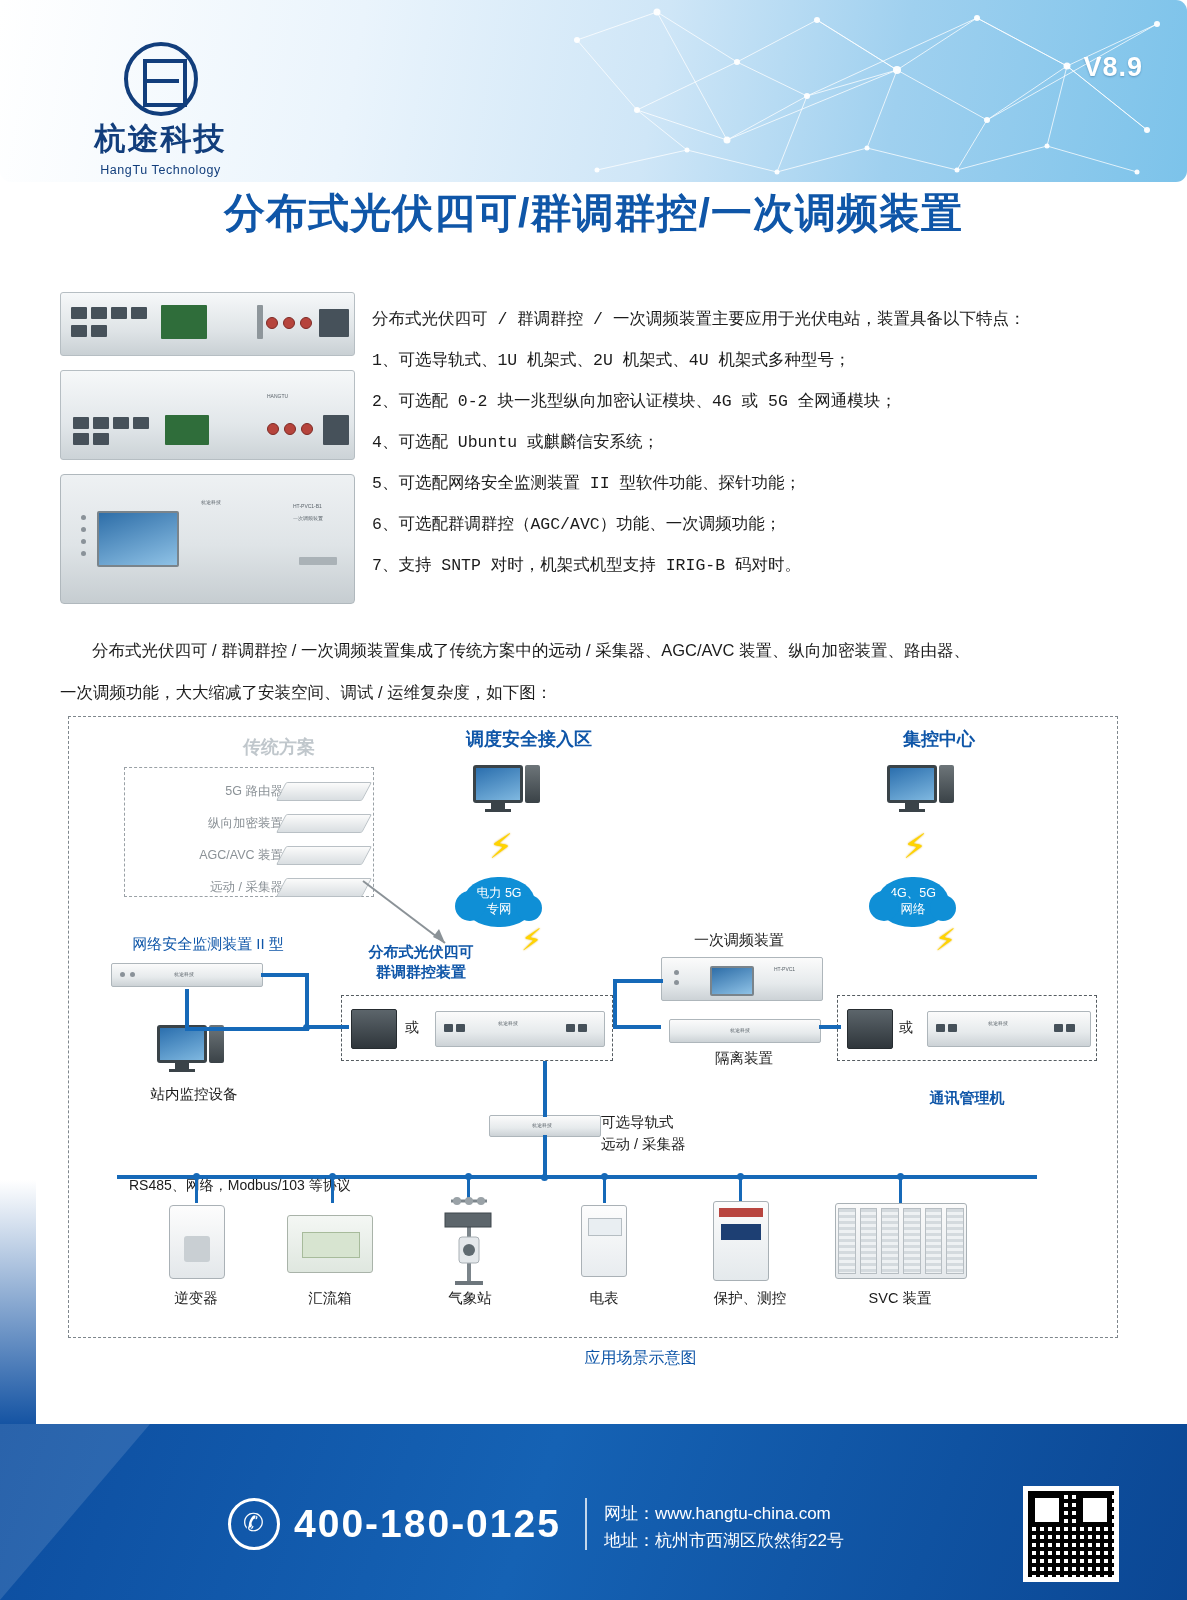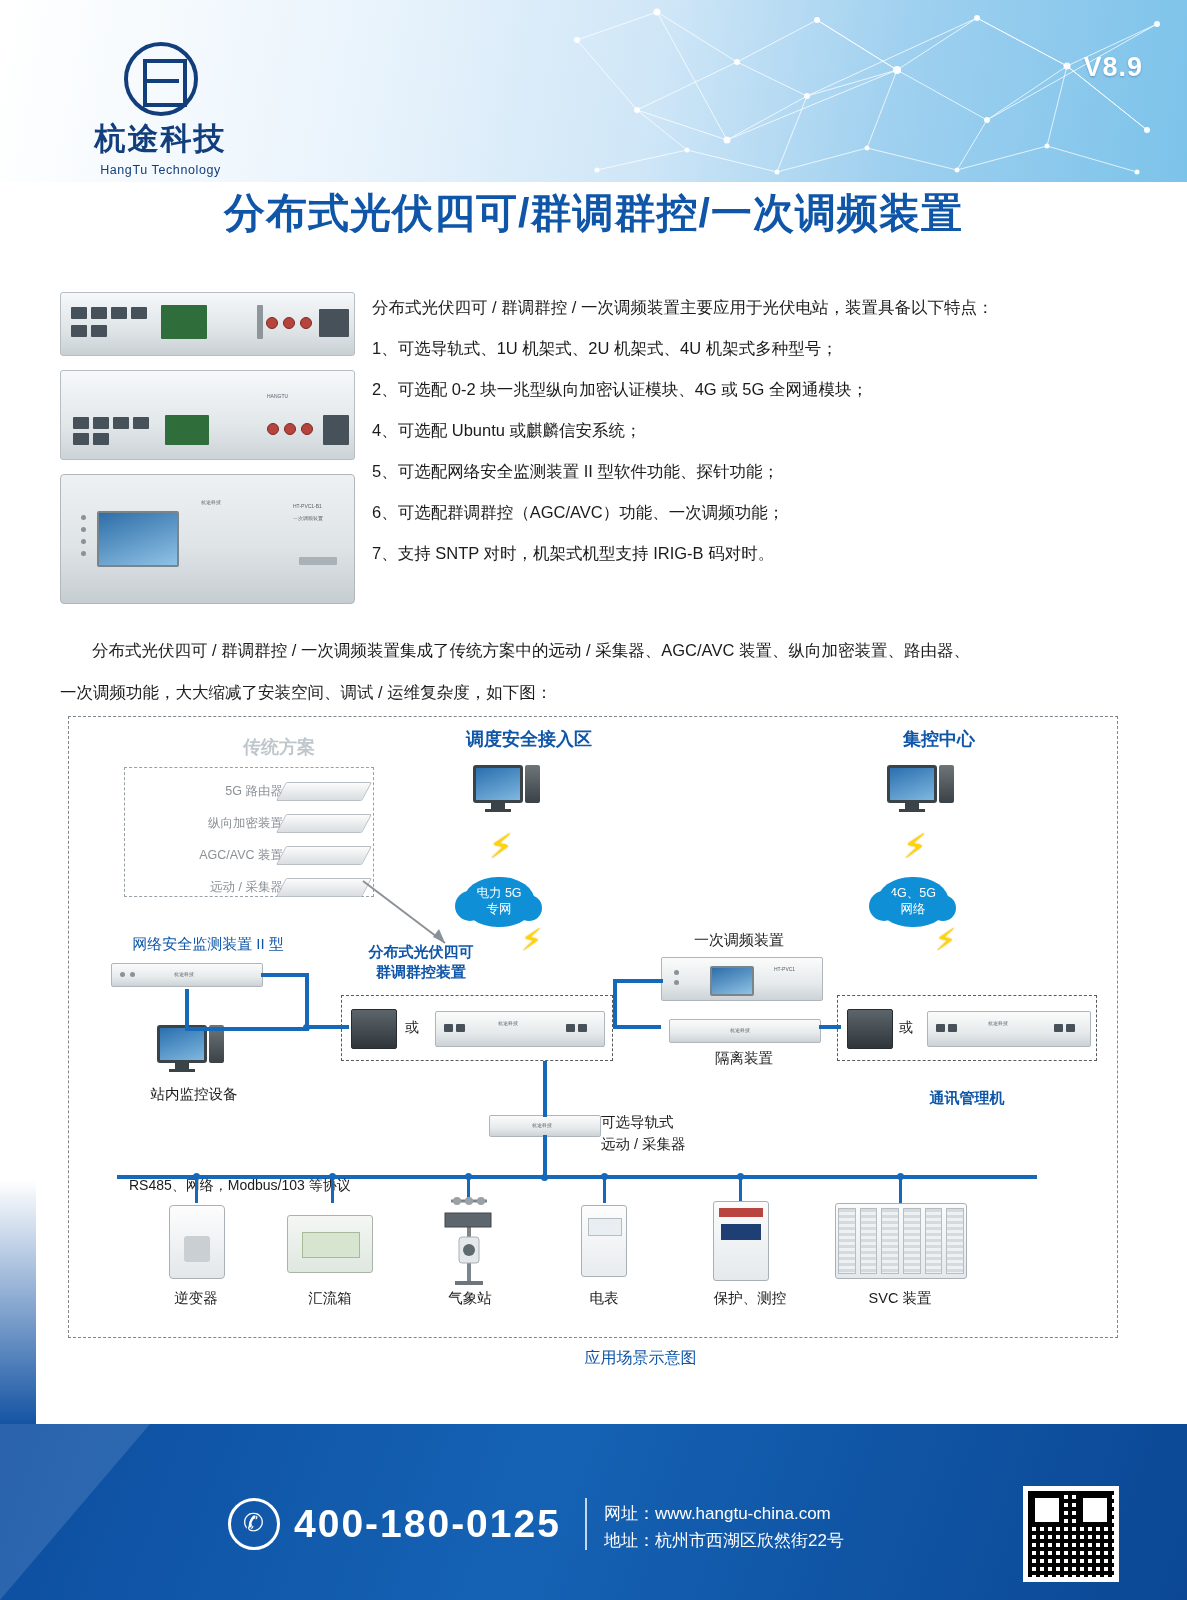--- a/index.html
+++ b/index.html
@@ -6,20 +6,21 @@
   body{
     width:1187px;height:1600px;position:relative;overflow:hidden;
     font-family:"Liberation Sans","DejaVu Sans",sans-serif;
     background:#ffffff;color:#1a1a1a;
   }
   
   .banner{
     position:absolute;left:0;top:0;width:1187px;height:182px;
     background:linear-gradient(100deg,#ffffff 0%,#eaf4fc 30%,#cfe6f7 55%,#9fd0ef 75%,#7cc3ea 100%);
     overflow:hidden;
+    border-radius:11px;
   }
   .banner svg{position:absolute;right:0;top:0;}
   .version{
     position:absolute;right:44px;top:52px;font-size:27px;font-weight:bold;
     color:#ffffff;letter-spacing:1px;text-shadow:0 1px 2px rgba(0,60,110,.35);
   }
   
   .logo{position:absolute;left:78px;top:42px;width:165px;text-align:center;}
   .logo-mark{width:74px;height:74px;margin:0 auto;position:relative;}
   .logo-mark .ring{
@@ -46,21 +47,21 @@
   .dev2{height:88px;background:linear-gradient(#f6f8f9,#e2e7ea 60%,#ccd3d7);border:1px solid #b6bec3;border-radius:3px;}
   .dev3{height:128px;background:linear-gradient(#eef1f3,#dfe4e7 55%,#c6cdd1);border:1px solid #b0b8bd;border-radius:4px;}
   .port{position:absolute;background:#46515a;border-radius:1px;}
   .greenblk{position:absolute;background:#2f6d3a;border-radius:1px;}
   .knob{position:absolute;width:10px;height:10px;border-radius:50%;background:#b6443c;border:1px solid #7d2a25;}
   .screen{position:absolute;background:linear-gradient(160deg,#2e6ea8,#8fc2e6);border:2px solid #7a848b;border-radius:2px;}
   .led{position:absolute;width:5px;height:5px;border-radius:50%;background:#8a9299;}
   .lbl-tiny{position:absolute;font-size:5px;color:#5b646b;}
   
   .features{position:absolute;left:372px;top:296px;width:745px;}
-  .features p{margin:0 0 17px 0;font-size:16.5px;line-height:1.45;color:#1b1b1b;}
+  .features p{margin:12px 0 17px 0;font-size:16.5px;line-height:1.45;color:#1b1b1b;font-family:Liberation Mono, monospace;}
   .paras{position:absolute;left:60px;top:636px;width:1065px;}
   .paras p{margin:0 0 14px 0;font-size:16.5px;line-height:1.7;color:#1b1b1b;}
   .paras p.indent{text-indent:32px;}
   
   .diagram{
     position:absolute;left:68px;top:716px;width:1050px;height:622px;
     border:1px dashed #7e868c;box-sizing:border-box;
   }
   .dg-title{position:absolute;font-size:18px;color:#0f56a8;font-weight:bold;text-align:center;}
   .trad-box{

